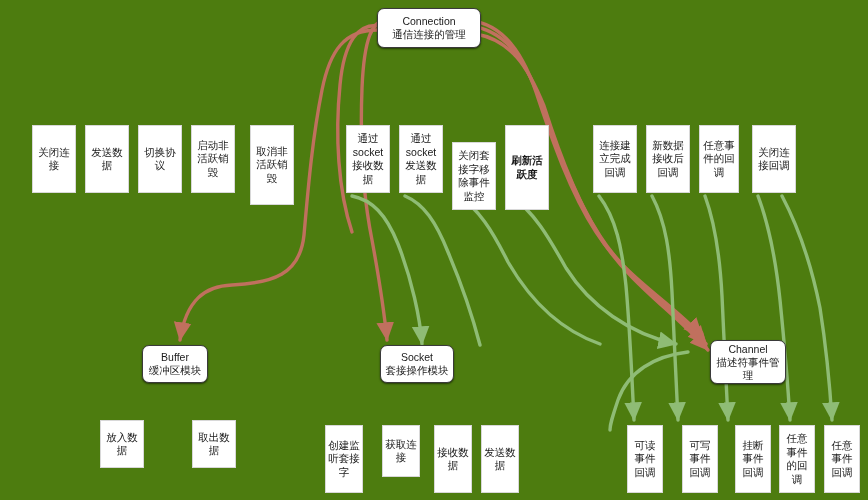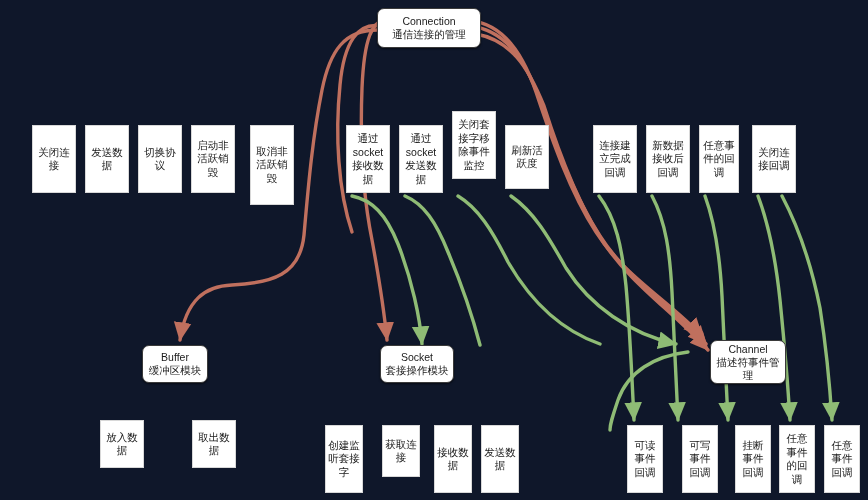--- a/index.html
+++ b/index.html
@@ -5,21 +5,21 @@
 <style>
   html,body{margin:0;padding:0;background:#000;}
   body{
     font-family:"Liberation Sans","DejaVu Sans",sans-serif;
     -webkit-font-smoothing:none;
   }
   #canvas{
     position:relative;
     width:868px;
     height:500px;
-    background:#0f172a;
+    background:#4d7c0f;
     overflow:hidden;
   }
   #edges{
     position:absolute;
     left:0;top:0;
     width:868px;height:500px;
     pointer-events:none;
   }
 
   
@@ -155,24 +155,24 @@
       </div>
       <div class="box" style="left: 250px; top: 125px; width: 44px; height: 80px;">
         <span>取消非活跃销毁</span>
       </div>
       <div class="box" style="left: 346px; top: 125px; width: 44px; height: 68px;">
         <span>通过socket接收数据</span>
       </div>
       <div class="box" style="left: 399px; top: 125px; width: 44px; height: 68px;">
         <span>通过socket发送数据</span>
       </div>
-      <div class="box" style="left: 452px; top: 111px; width: 44px; height: 68px;">
+      <div class="box" style="left: 452px; top: 142px; width: 44px; height: 68px;">
         <span>关闭套接字移除事件监控</span>
       </div>
-      <div class="box" style="left: 505px; top: 125px; width: 44px; height: 64px;">
+      <div class="box" style="left: 505px; top: 125px; width: 44px; height: 85px; font-weight: bold;">
         <span>刷新活跃度</span>
       </div>
       <div class="box" style="left: 593px; top: 125px; width: 44px; height: 68px;">
         <span>连接建立完成回调</span>
       </div>
       <div class="box" style="left: 646px; top: 125px; width: 44px; height: 68px;">
         <span>新数据接收后回调</span>
       </div>
       <div class="box" style="left: 699px; top: 125px; width: 40px; height: 68px;">
         <span>任意事件的回调</span>

